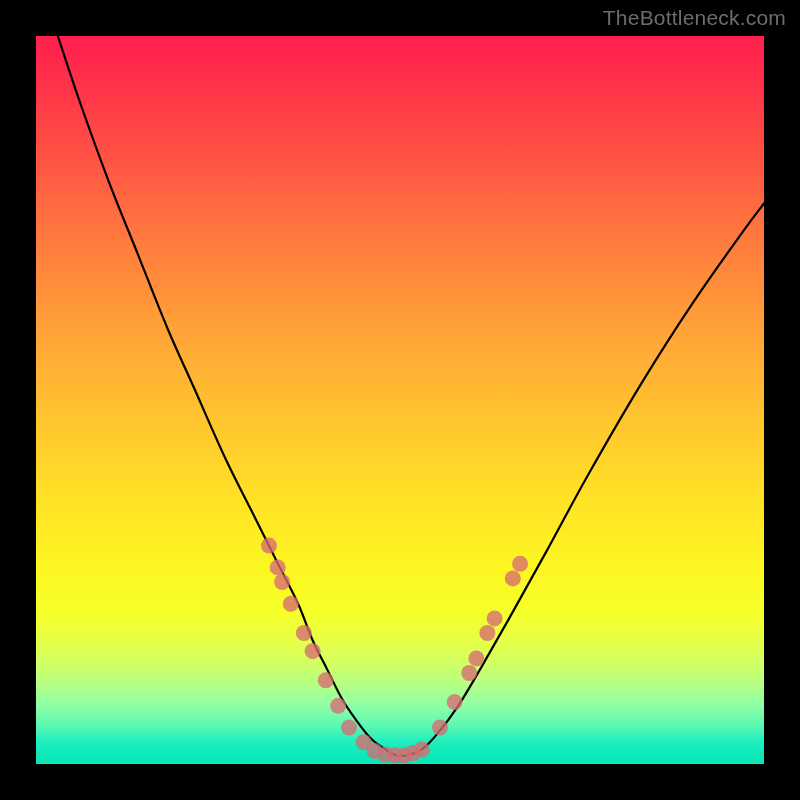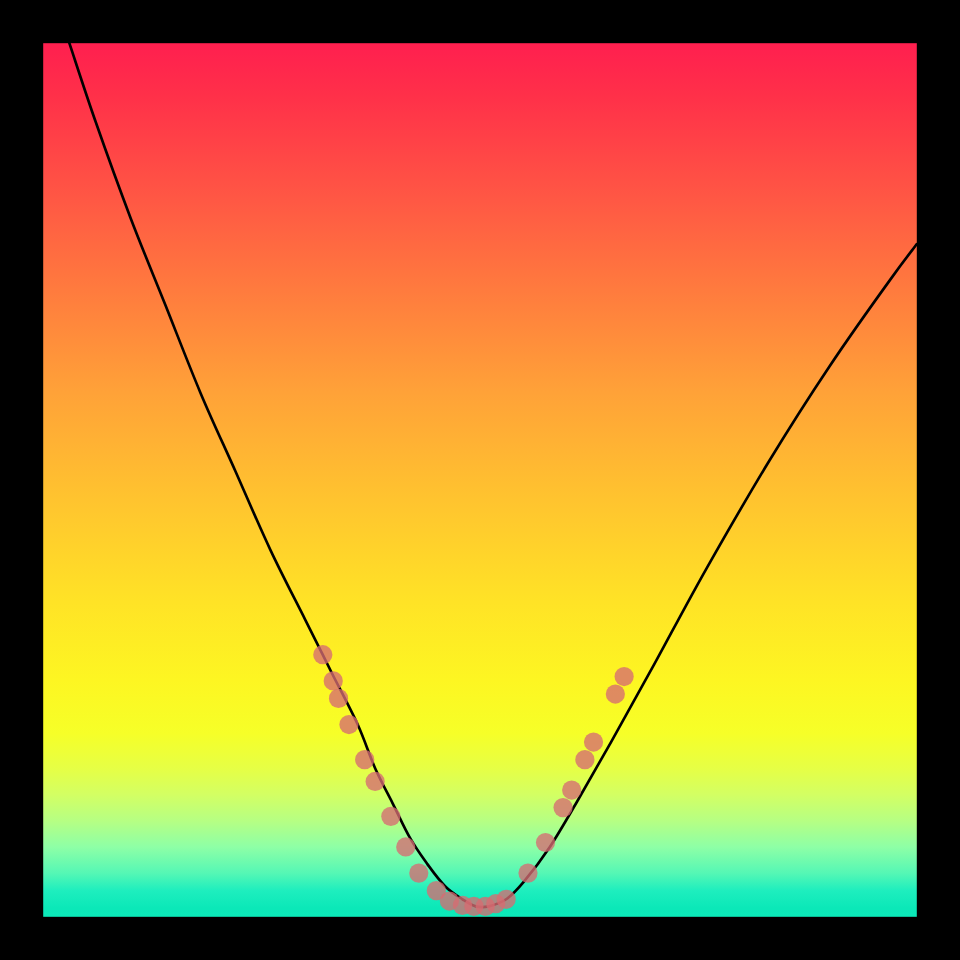--- a/index.html
+++ b/index.html
@@ -97,13 +97,14 @@
         <circle cx="418.6" cy="666.1" r="8" class="dot"></circle>
         <circle cx="433.2" cy="637.0" r="8" class="dot"></circle>
         <circle cx="440.4" cy="622.4" r="8" class="dot"></circle>
         <circle cx="451.4" cy="597.0" r="8" class="dot"></circle>
         <circle cx="458.6" cy="582.4" r="8" class="dot"></circle>
         <circle cx="476.8" cy="542.4" r="8" class="dot"></circle>
         <circle cx="484.1" cy="527.8" r="8" class="dot"></circle>
       </g>
   </svg>
 
+  <div class="watermark">TheBottleneck.com</div>
 </div>
 
 </body></html>

